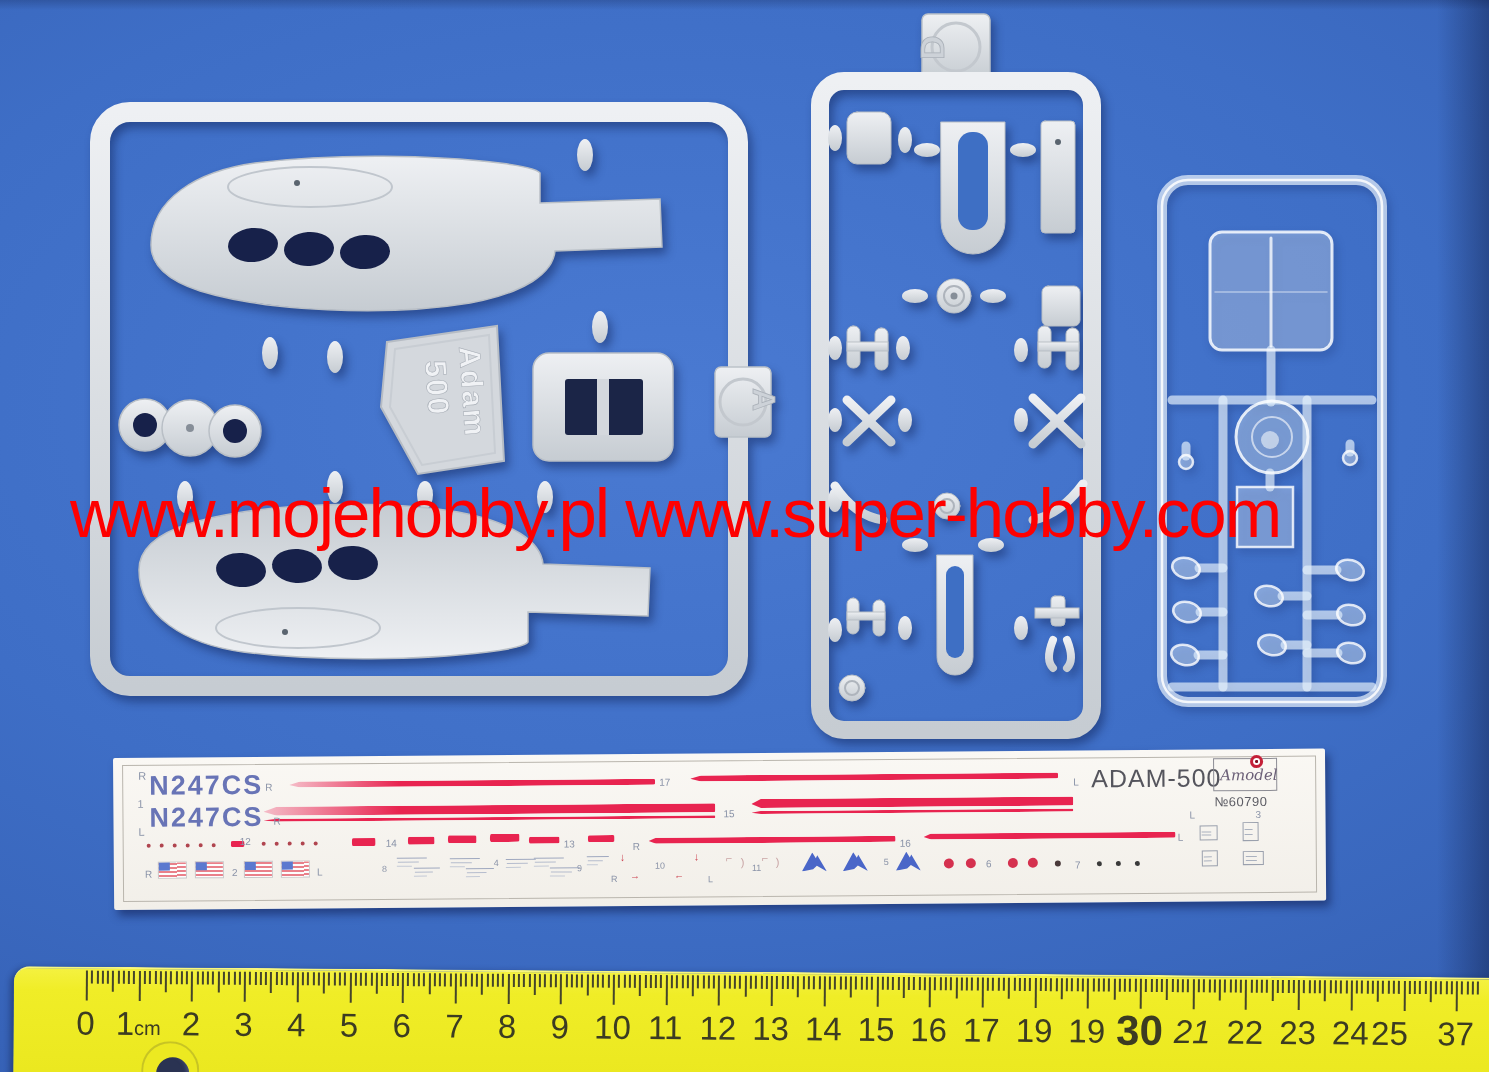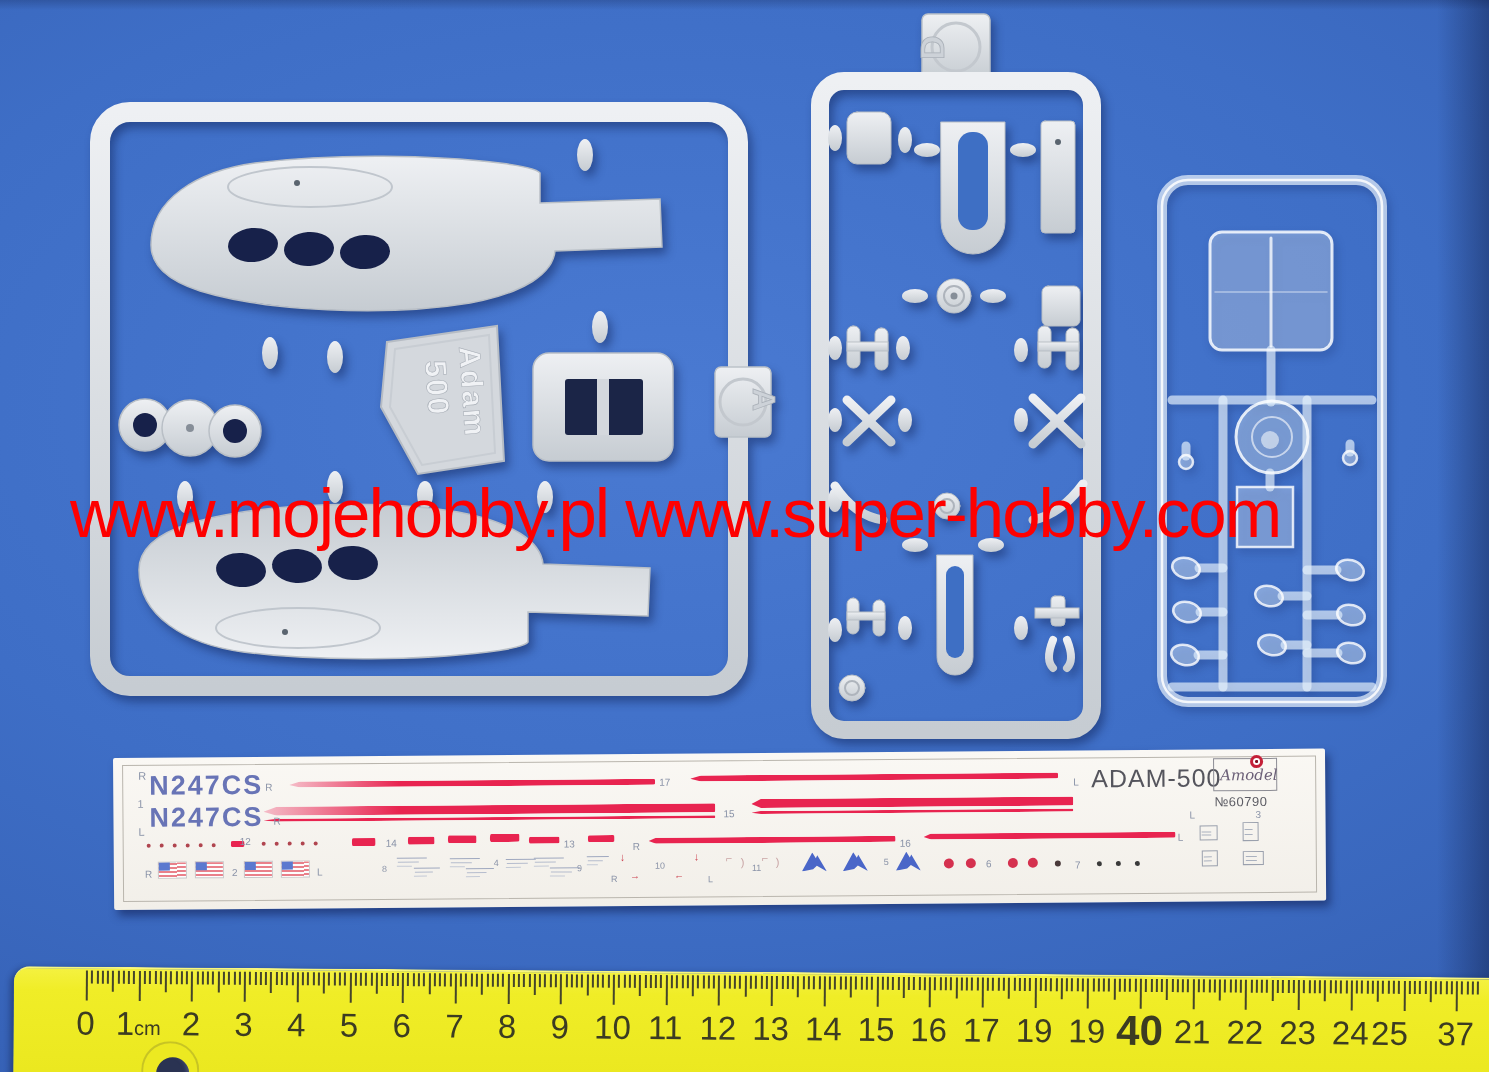--- a/index.html
+++ b/index.html
@@ -696,22 +696,22 @@
       <span class="rnum" style="left: 599px;">10</span>
       <span class="rnum" style="left: 651.7px;">11</span>
       <span class="rnum" style="left: 704.4px;">12</span>
       <span class="rnum" style="left: 757.1px;">13</span>
       <span class="rnum" style="left: 809.8px;">14</span>
       <span class="rnum" style="left: 862.5px;">15</span>
       <span class="rnum" style="left: 915.2px;">16</span>
       <span class="rnum" style="left: 967.9px;">17</span>
       <span class="rnum" style="left: 1020.6px;">19</span>
       <span class="rnum" style="left: 1073.3px;">19</span>
-      <span class="rnum big" style="left: 1126px;">40</span>
-      <span class="rnum" style="left: 1178.7px;">21</span>
+      <span class="rnum big" style="left: 1126px;">30</span>
+      <span class="rnum" style="left: 1178.7px; font-style: italic;">21</span>
       <span class="rnum" style="left: 1231.4px;">22</span>
       <span class="rnum" style="left: 1284.1px;">23</span>
       <span class="rnum" style="left: 1336.8px;">24</span>
       <span class="rnum" style="left: 1376px;">25</span>
       <span class="rnum" style="left: 1442.2px;">37</span>
     </div>
 
   <div class="watermark">www.mojehobby.pl www.super-hobby.com</div>
 </div>
 

